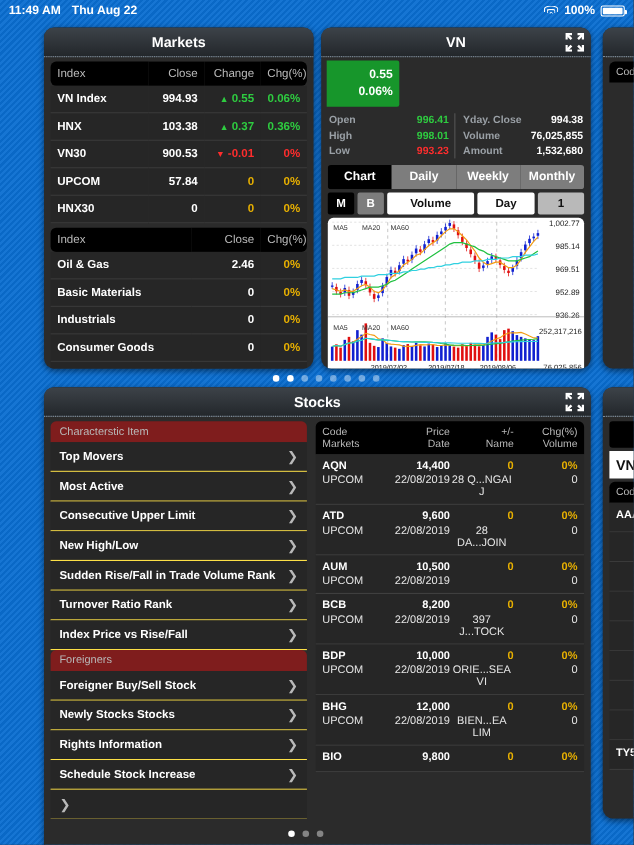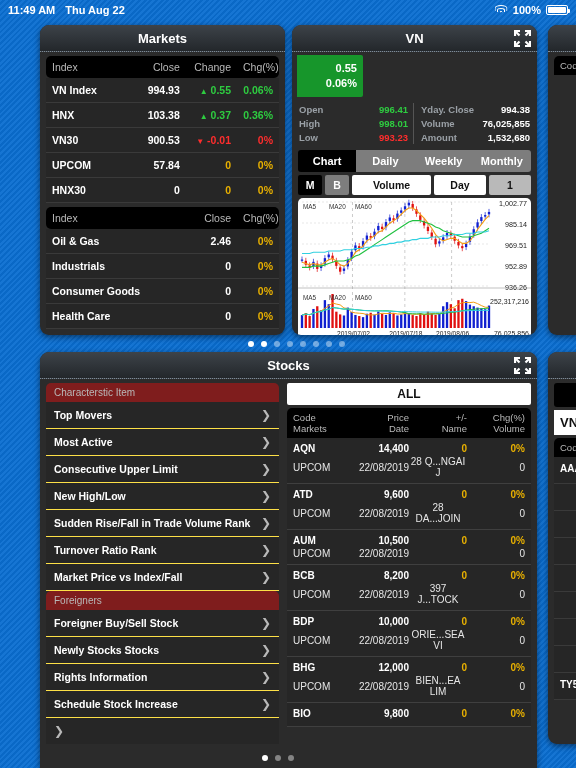--- a/index.html
+++ b/index.html
@@ -133,21 +133,21 @@
     background:#000; color:#b9b9b9; font-size:9.5px; border-radius:5px 5px 0 0;
     padding:4px 6px;
   }
   .sh-row{display:flex;}
   .sh-row div{flex:1; text-align:right;}
   .sh-row div:first-child{text-align:left;}
   .strow{
     background:#262626; padding:5px 6px; border-bottom:1px solid #3f3f3f;
     font-size:10px;
   }
-  .sr-line{display:flex;align-items:center;}
+  .sr-line{display:flex;}
   .sr-line div{flex:1; text-align:right;}
   .sr-line div:first-child{text-align:left;}
   .sr-line.top div{font-weight:bold; color:#fff;}
   .sr-line.bot div{color:#e6e6e6; padding-top:2px;}
   .sr-name{text-align:center!important;}
 
   
   #edge1{ left:548px; top:25px; width:64px; height:310px; }
   #edge2{ left:548px; top:352px; width:64px; height:392px; }
   .edge-head{height:27px;background:linear-gradient(#3d4349,#23272b);border-bottom:1px dotted #7d8a96;}
@@ -237,20 +237,25 @@
           <tr>
         <th style="width:55%">Index</th>
         <th style="width:27%">Close</th>
         <th style="width:18%">Chg(%)</th>
       </tr>
         </thead>
       <tbody id="sector-body">
           <tr>
             <td>Oil &amp; Gas</td>
             <td>2.46</td>
+            <td class="fl">0%</td>
+          </tr>
+          <tr>
+            <td>Basic Materials</td>
+            <td>0</td>
             <td class="fl">0%</td>
           </tr>
           <tr>
             <td>Industrials</td>
             <td>0</td>
             <td class="fl">0%</td>
           </tr>
           <tr>
             <td>Consumer Goods</td>
             <td>0</td>
@@ -552,21 +557,21 @@
         </div>
         <div class="li">
           <span>Sudden Rise/Fall in Trade Volume Rank</span>
           <span class="chev">❯</span>
         </div>
         <div class="li">
           <span>Turnover Ratio Rank</span>
           <span class="chev">❯</span>
         </div>
         <div class="li">
-          <span>Market Price vs Index/Fall</span>
+          <span>Index Price vs Rise/Fall</span>
           <span class="chev">❯</span>
         </div>
         <div class="grp">Foreigners</div>
         <div class="li">
           <span>Foreigner Buy/Sell Stock</span>
           <span class="chev">❯</span>
         </div>
         <div class="li">
           <span>Newly Stocks Stocks</span>
           <span class="chev">❯</span>
@@ -577,21 +582,20 @@
         </div>
         <div class="li">
           <span>Schedule Stock Increase</span>
           <span class="chev">❯</span>
         </div>
         <div class="li">
           <span class="chev">❯</span>
         </div>
       </div>
     <div class="st-right">
-      <div class="all-btn">ALL</div>
       <div class="st-head">
         <div class="sh-row">
           <div>Code</div>
           <div>Price</div>
           <div>+/-</div>
           <div>Chg(%)</div>
         </div>
         <div class="sh-row">
           <div>Markets</div>
           <div>Date</div>

